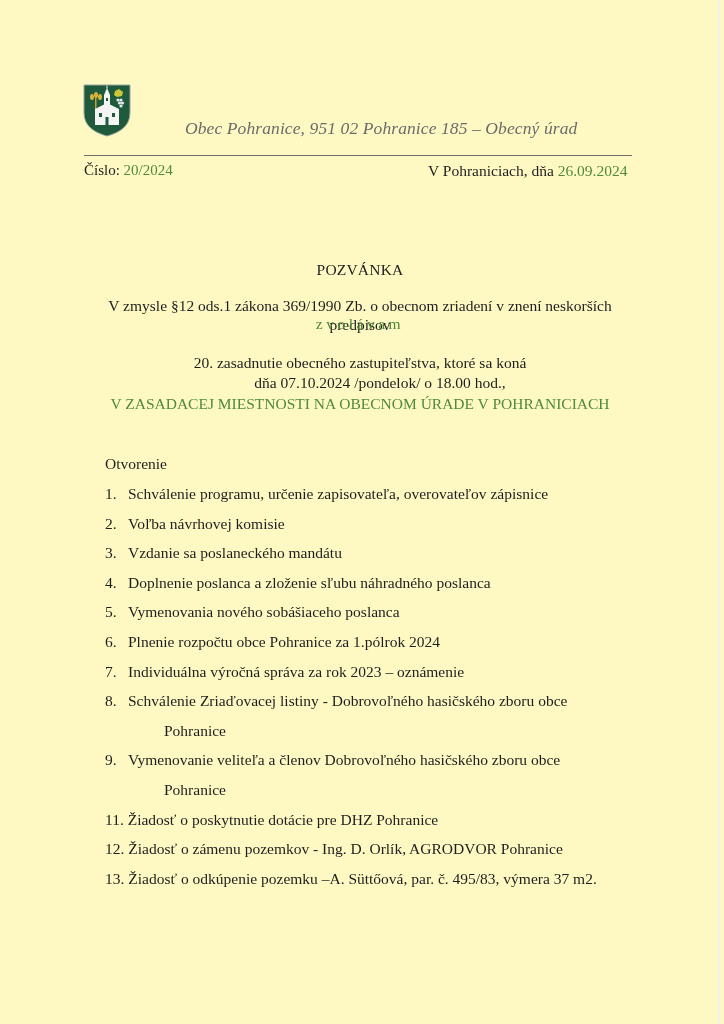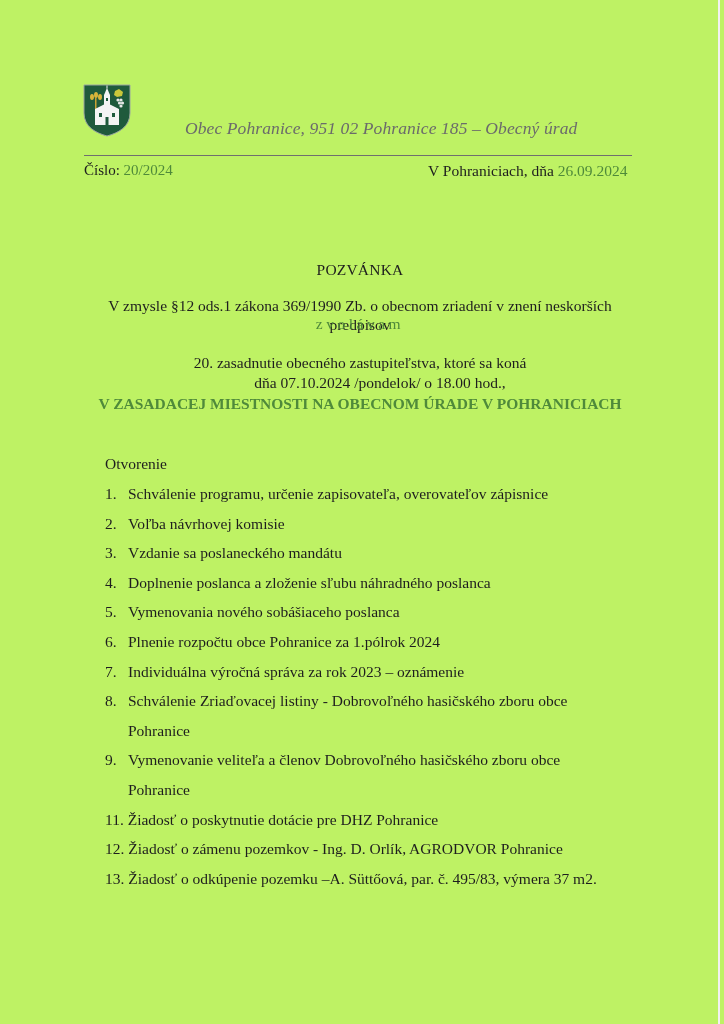--- a/index.html
+++ b/index.html
@@ -12,21 +12,21 @@
       height: 1024px;
       position: relative;
       overflow: hidden;
       font-family: "DejaVu Serif", "Liberation Serif", serif;
       color: #1e1e1e;
     }
     .page {
       position: absolute;
       left: 0; top: 0;
       width: 724px; height: 1024px;
-      background: #bef264;
+      background: #fef9c3;
     }
     .right-edge {
       position: absolute;
       right: 4px; top: 0;
       width: 2px; height: 1024px;
       background: #f1f1f1;
     }
     .crest {
       position: absolute;
       left: 82px; top: 83px;
@@ -82,21 +82,20 @@
       top: 314px;
       color: #4f8a3a;
       letter-spacing: 3.5px;
     }
     .meeting { top: 353px; }
     .meeting-date { top: 373px; padding-left: 40px; box-sizing: border-box; }
     .venue {
       top: 394px;
       color: #4f8a3a;
       line-height: 20px;
-      font-weight: bold;
     }
     .program {
       position: absolute;
       left: 105px; top: 454px;
       width: 560px;
       font-family: "Liberation Serif", serif;
       font-size: 15.5px;
     }
     .opening {
       height: 30px;
@@ -108,21 +107,21 @@
       margin-bottom: 10.6px;
     }
     .agenda-item .num {
       width: 23px;
       flex: 0 0 auto;
       text-align: left;
     }
     .agenda-item .text {
       flex: 1 1 auto;
     }
-    .wrap-line { display: block; margin-top: 10.6px; }
+    .wrap-line { display: block; margin-top: 10.6px; margin-left: 36px; }
   </style>
 </head>
 <body>
 
 <div class="page">
 
   <div class="right-edge"></div>
 
   <svg class="crest" viewBox="0 0 50 54">
     <path d="M2 2 H48 V30 C48 44 36 50 25 53 C14 50 2 44 2 30 Z" fill="#1f5a3c" stroke="#9aa6a0" stroke-width="1"></path>

